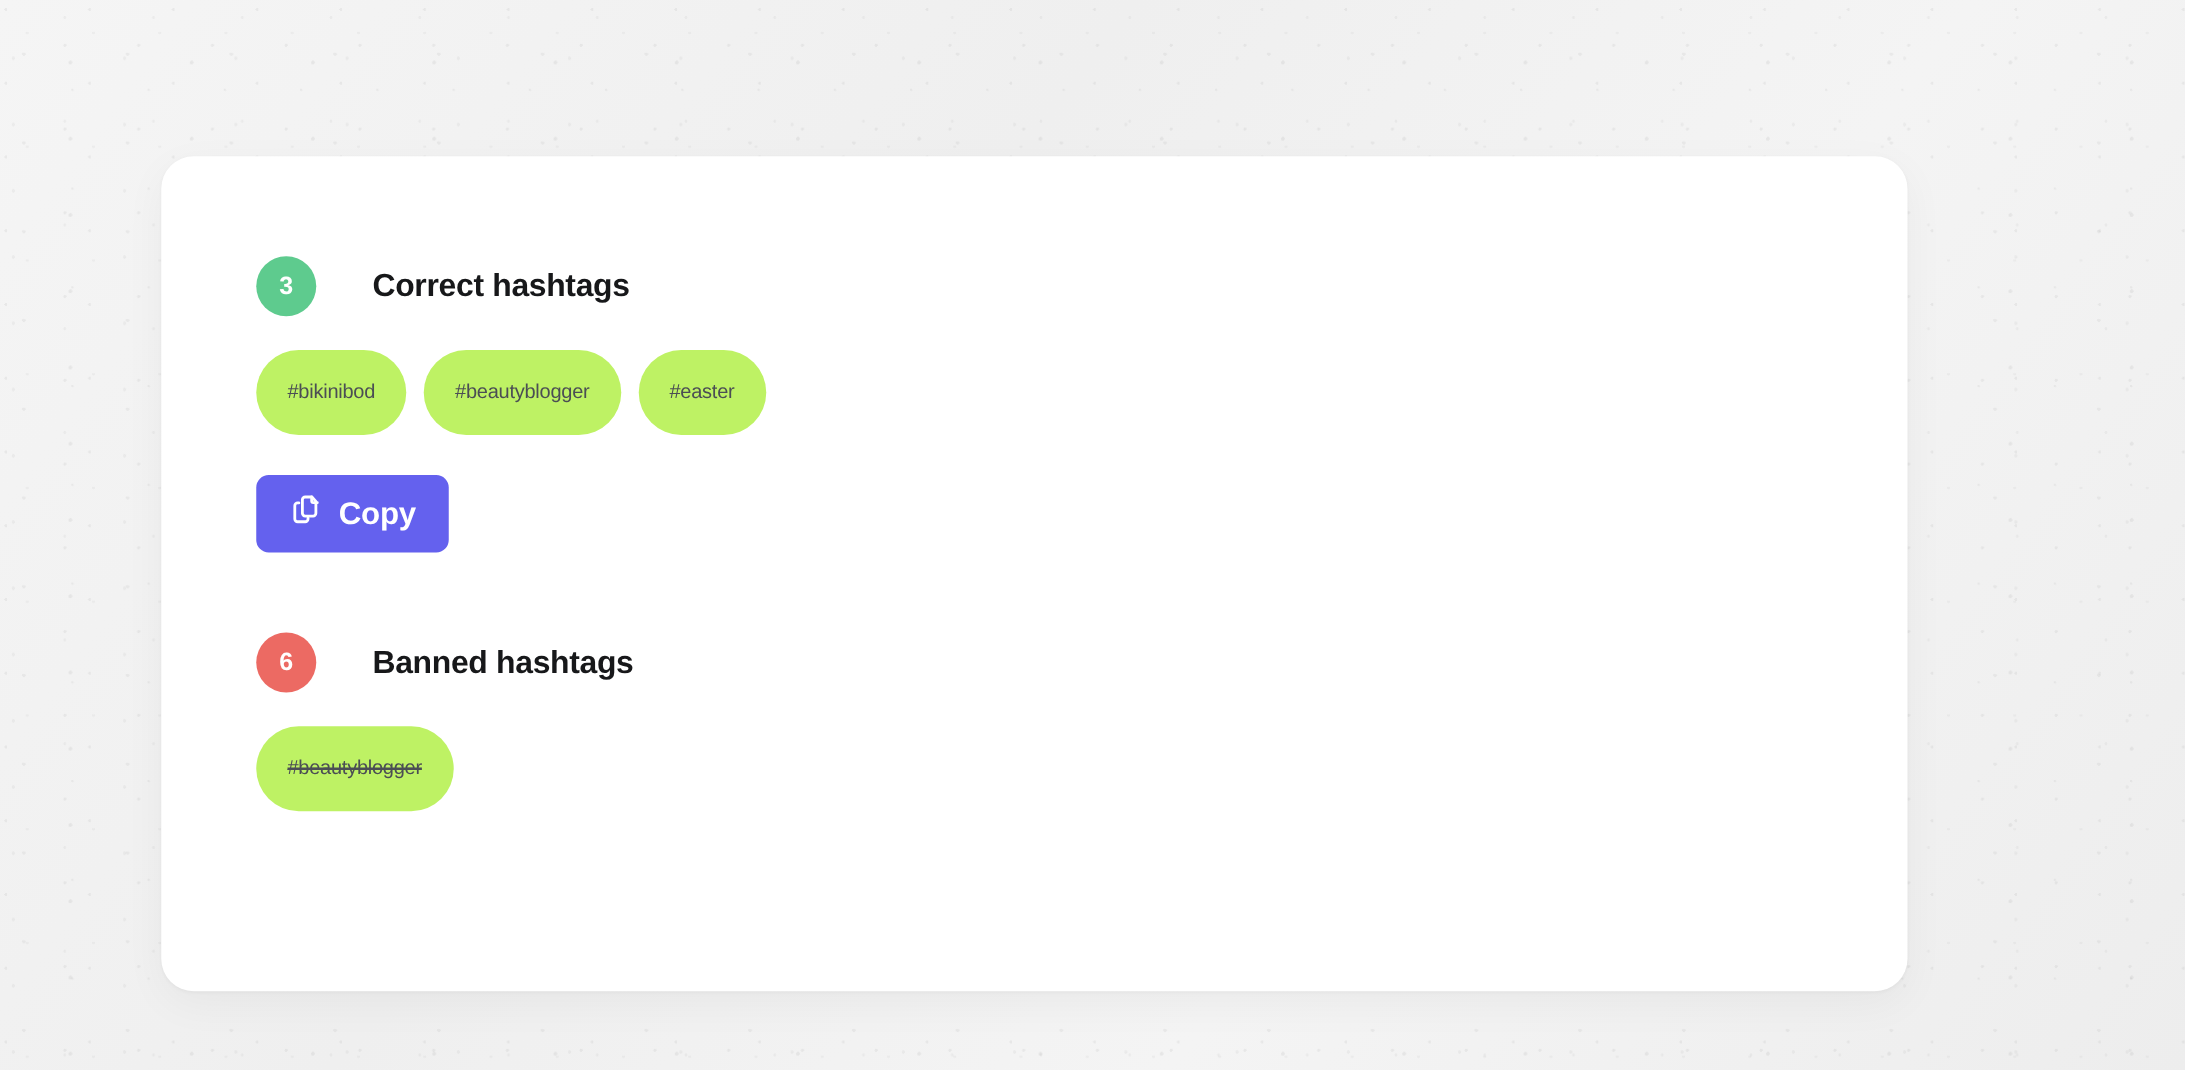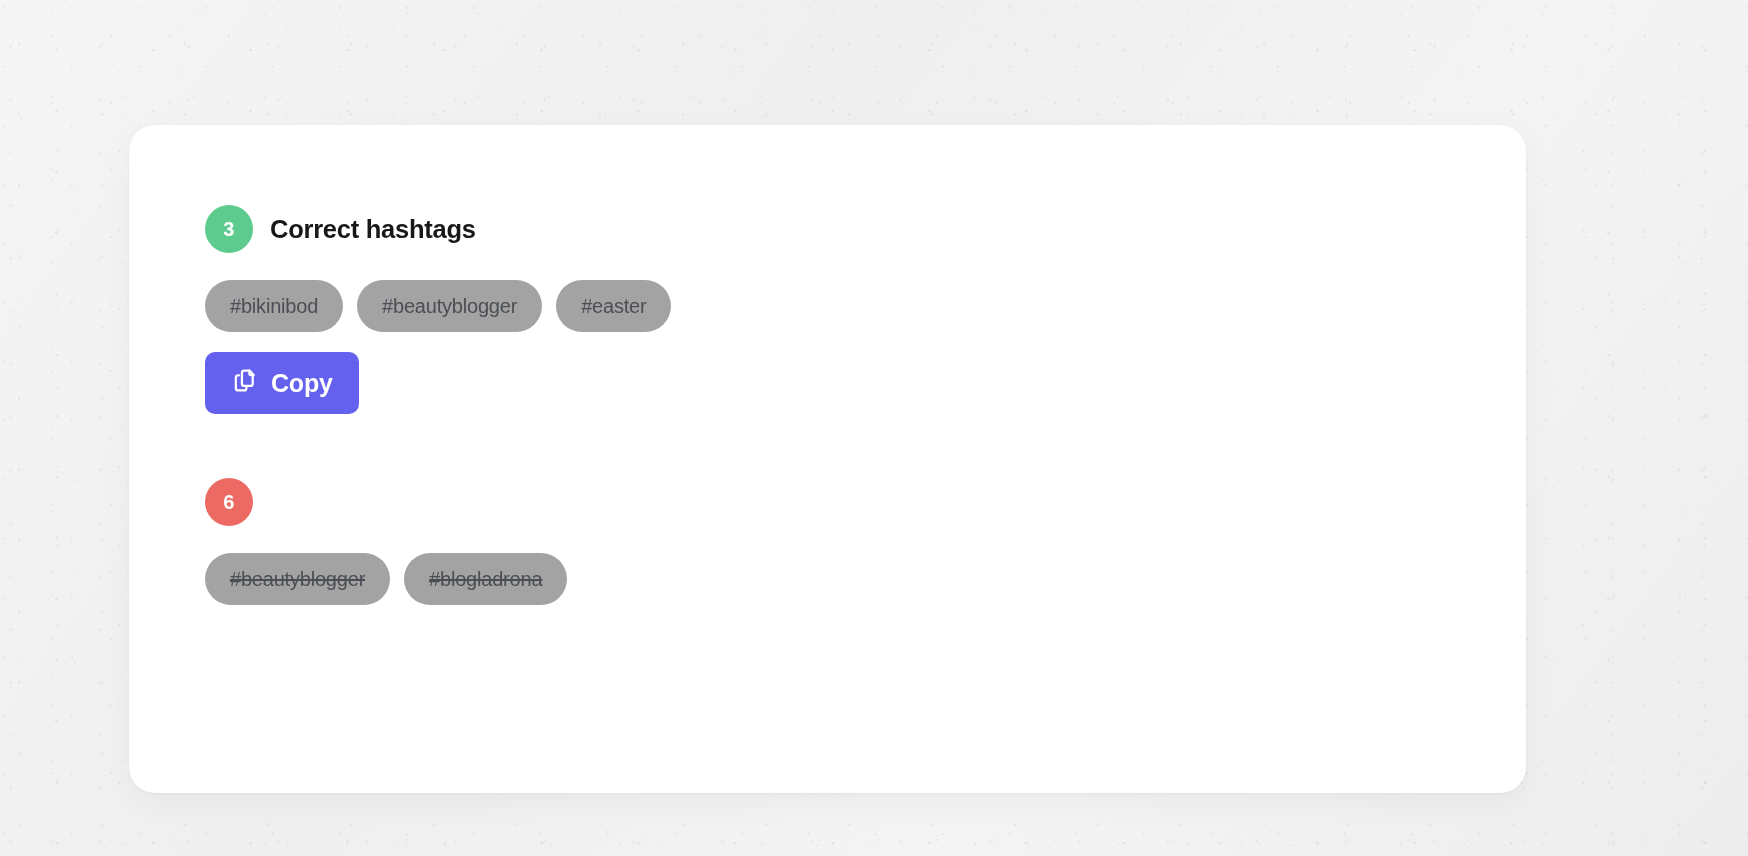--- a/index.html
+++ b/index.html
@@ -70,52 +70,53 @@
     flex: none;
   }
   .count-badge.green { background: #5ecb8e; }
   .count-badge.red   { background: #ec6a63; }
 
   .section-title {
     font-size: 25.5px;
     font-weight: bold;
     color: #17181a;
     letter-spacing: -0.25px;
+    margin-left: 28px;
   }
 
   
   .pill-row {
     display: flex;
     flex-wrap: wrap;
     gap: 14px;
     margin-top: 27px;
   }
 
   .pill {
-    background: #a3a3a3;
+    background: #bef264;
     color: #4b4e54;
     border-radius: 999px;
     padding: 0 25px;
-    height: 52px;
+    height: 68px;
     display: flex;
     align-items: center;
-    font-size: 20px;
+    font-size: 16px;
     letter-spacing: -0.2px;
     white-space: nowrap;
   }
 
   .pill.banned {
     text-decoration: line-through;
     text-decoration-thickness: 2px;
     color: #4b4e54;
   }
 
   
   .copy-btn {
-    margin-top: 20px;
+    margin-top: 32px;
     display: inline-flex;
     align-items: center;
     gap: 13px;
     background: #6461ee;
     color: #ffffff;
     border: none;
     border-radius: 10px;
     height: 62px;
     padding: 0 26px;
     font-family: "Liberation Sans", sans-serif;
@@ -160,23 +161,23 @@
       </button>
 
     </div>
 
     <div class="section-spacer"></div>
 
     <div>
 
       <div class="section-head">
         <div class="count-badge red">6</div>
+        <div class="section-title">Banned hashtags</div>
       </div>
 
       <div class="pill-row">
         <div class="pill banned">#beautyblogger</div>
-        <div class="pill banned">#blogladrona</div>
       </div>
 
     </div>
 
   </div>
 </div>
 
 </body></html>

